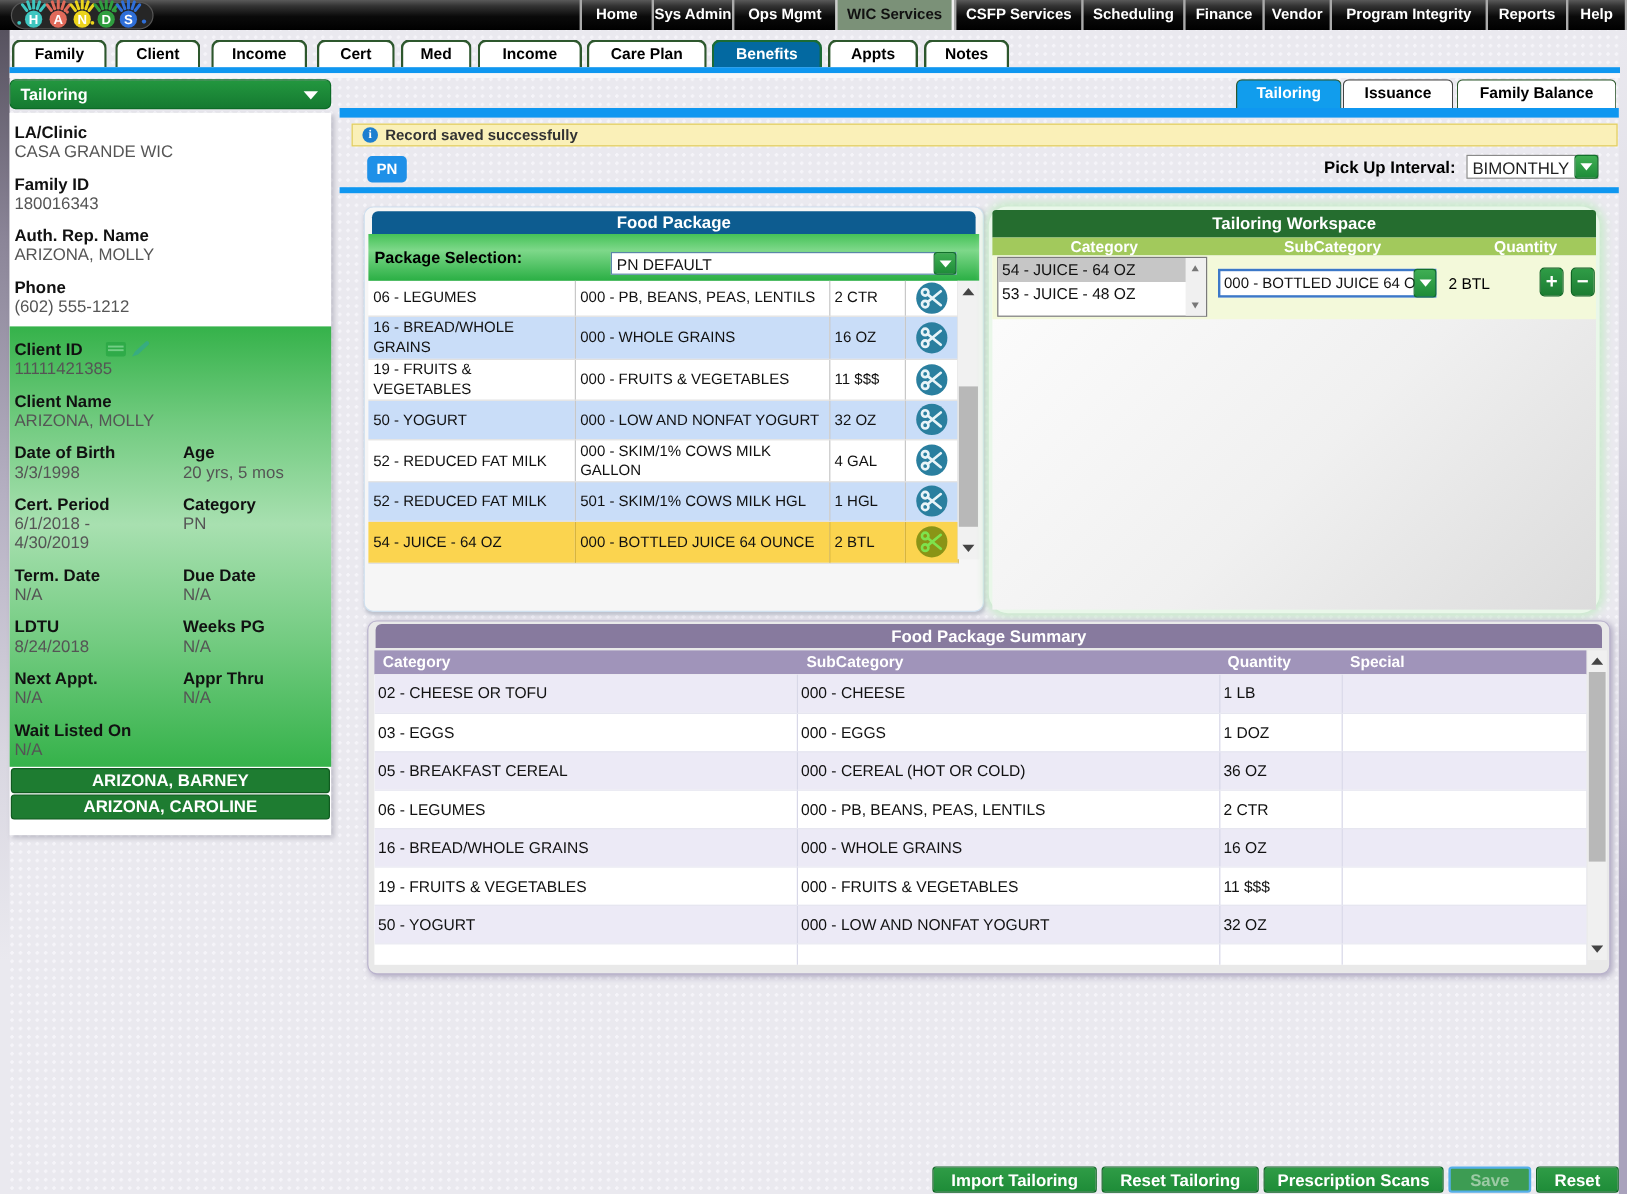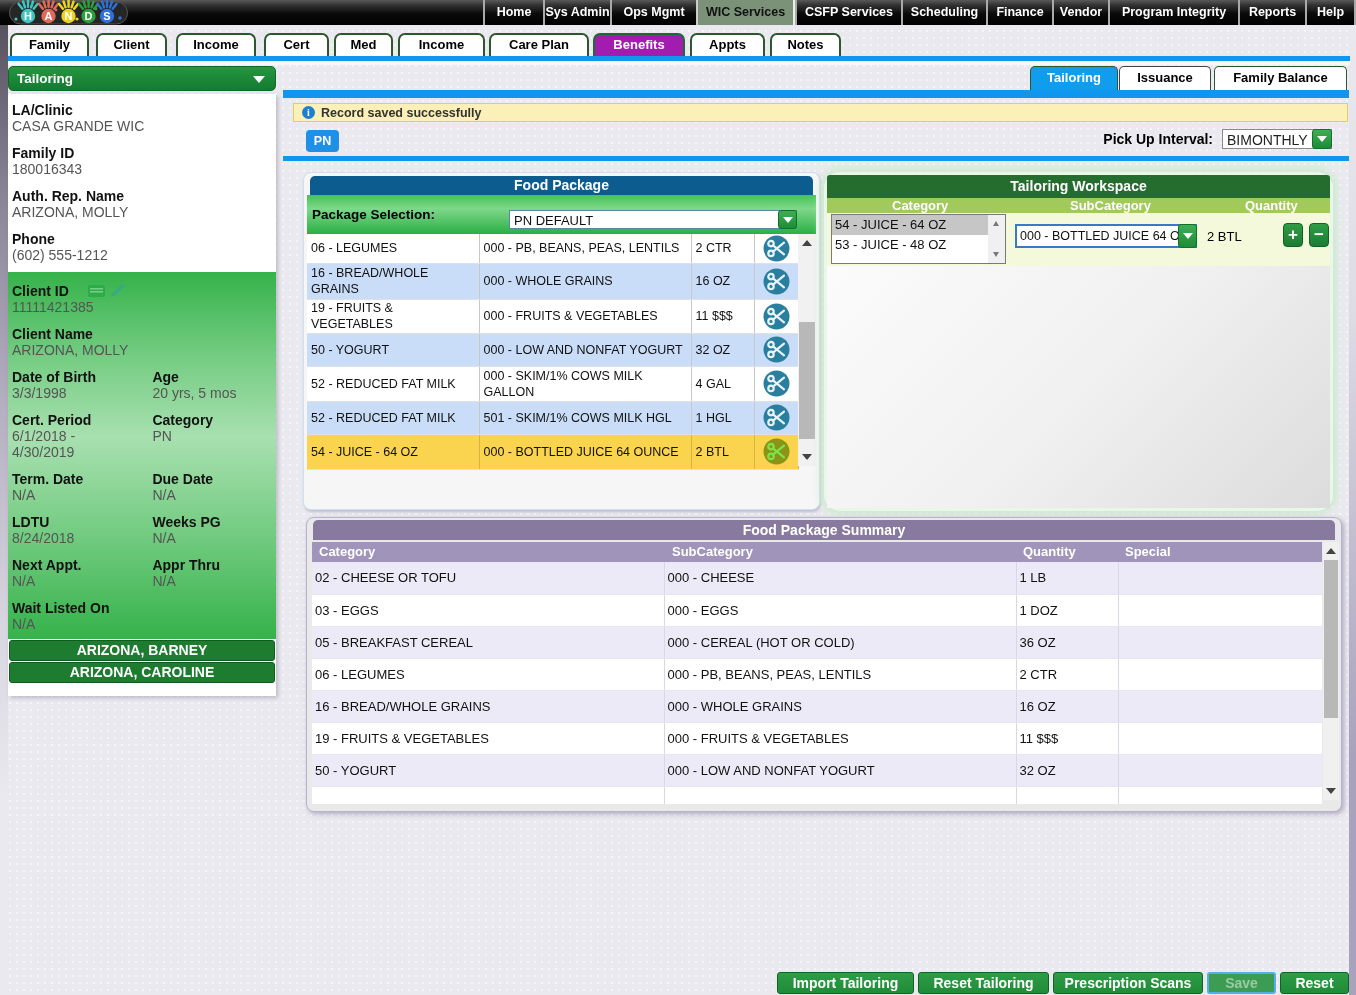--- a/index.html
+++ b/index.html
@@ -26,21 +26,21 @@
 #nav .item.active { background:#7b9178; color:#111; border-left:2px solid #ccc; border-right:2px solid #eee; }
 #logo { position:absolute; left:8px; top:0px; }
 
 
 #tabrow { position:absolute; left:0; top:25px; width:1356px; height:31px; }
 .tab {
   position:absolute; top:8px; height:23px; line-height:19px; text-align:center;
   background:#fff; color:#000; font-weight:bold; font-size:13px;
   border:2px solid #2d572d; border-bottom:none; border-radius:7px 7px 0 0;
 }
-.tab.active { background:#a21caf; color:#fff; border-color:#1b6b35; }
+.tab.active { background:#0369a1; color:#fff; border-color:#1b6b35; }
 
 #bluebar1 { position:absolute; left:8px; top:56px; width:1342px; height:5px; background:#0f97f0; }
 
 
 #lstrip { position:absolute; left:0; top:25px; width:8px; height:970px;
   background:linear-gradient(180deg,#57525f 0%,#8b8598 18%,#b5b0c2 40%,#d8d6e0 62%,#eae9ef 80%); }
 #rstrip { position:absolute; left:1349px; top:25px; width:7px; height:970px;
   background:linear-gradient(180deg,#eae9ef 0%,#dddbe4 30%,#c0bcce 55%,#a9a2bc 75%,#a9a2bc 100%); }
 
 

